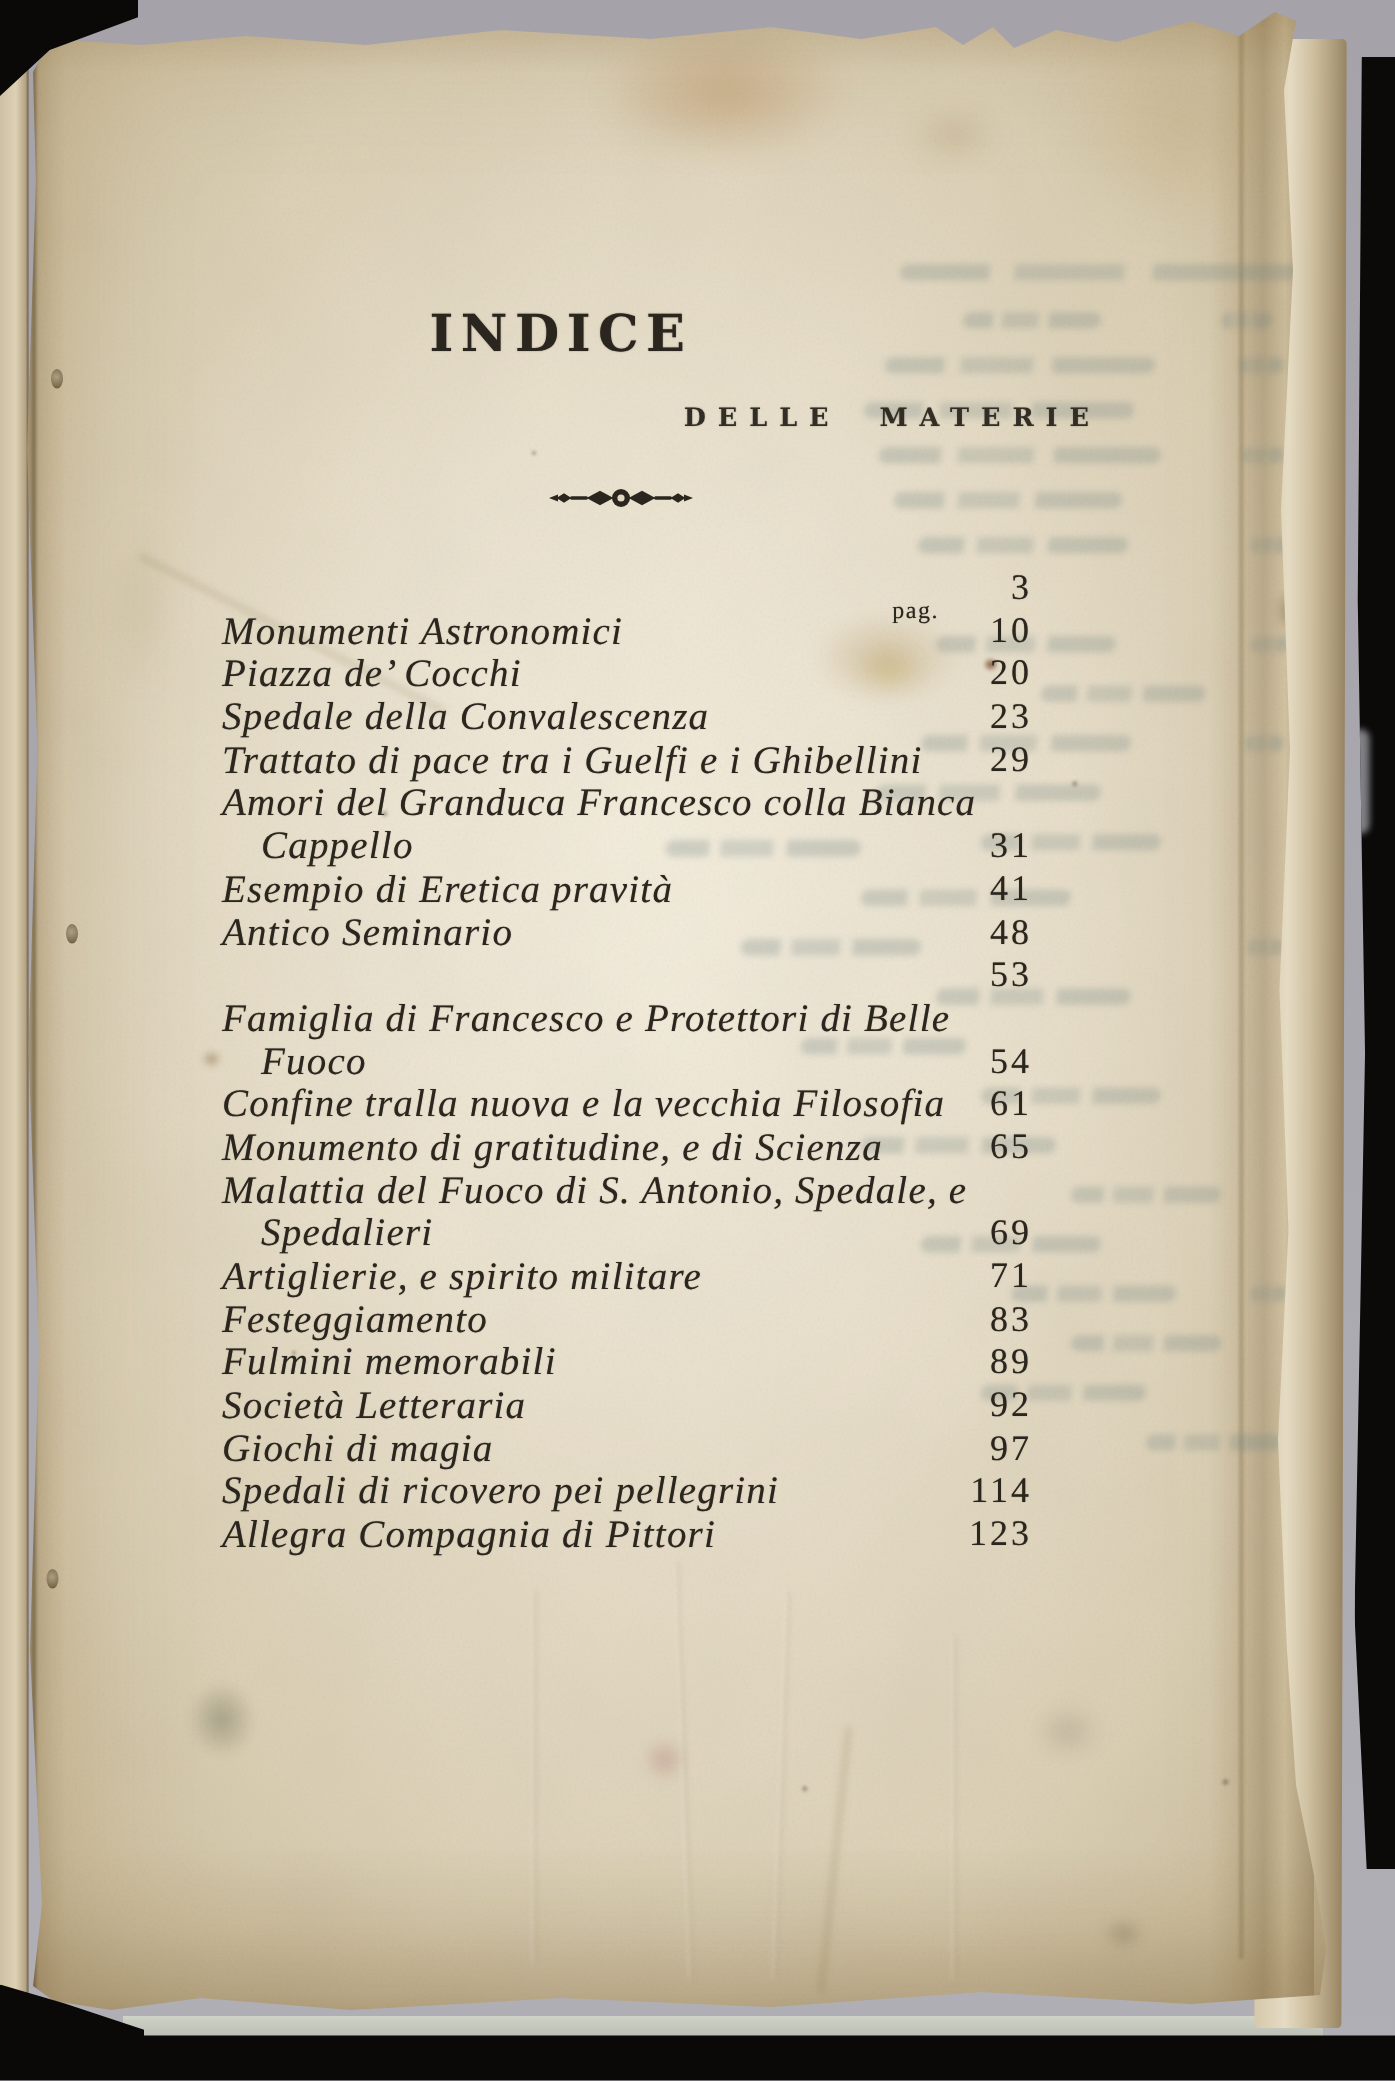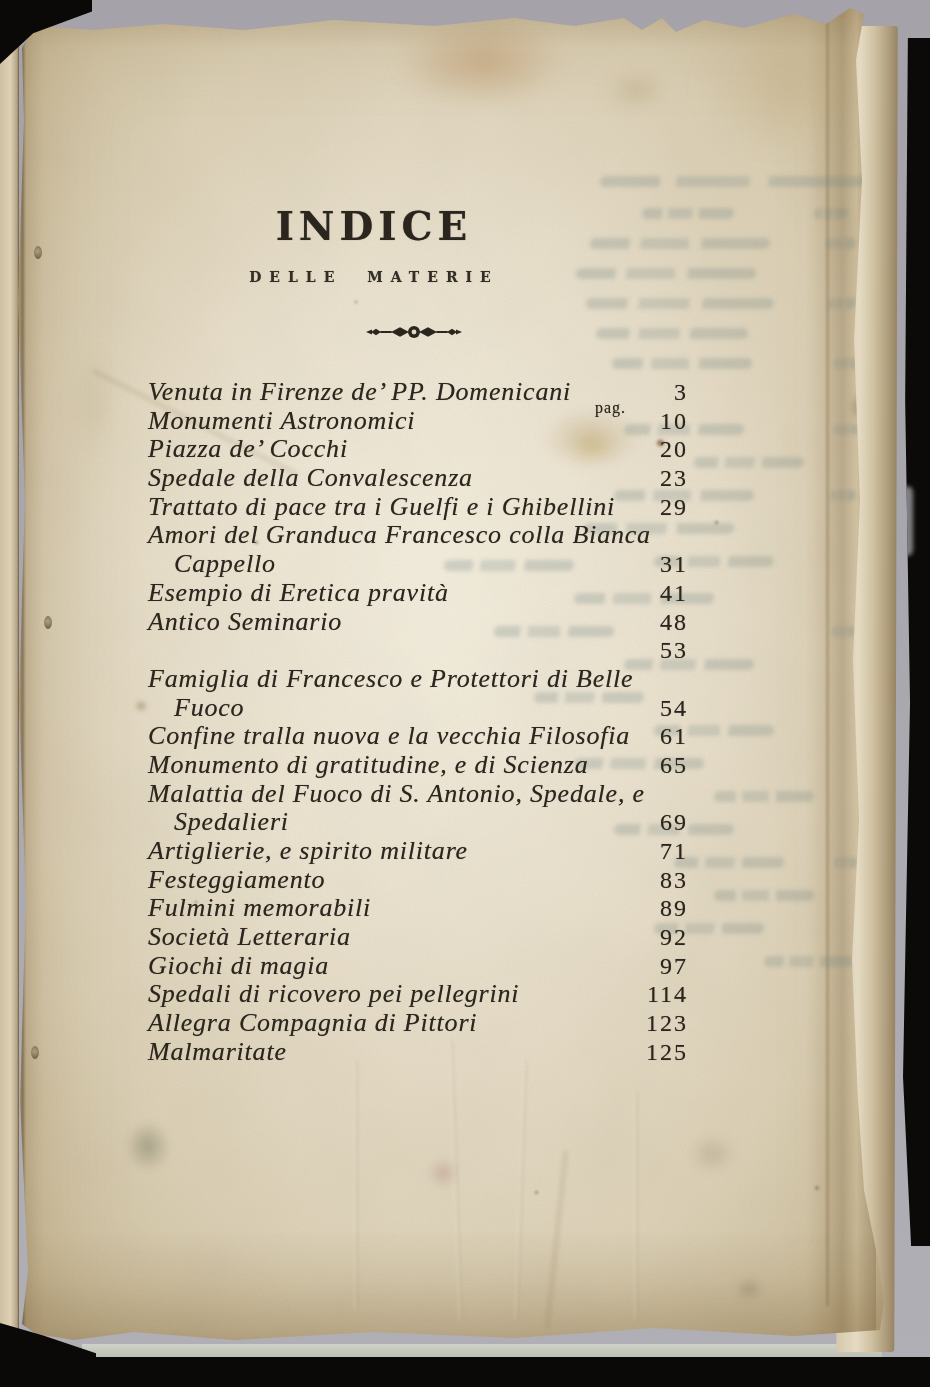--- a/index.html
+++ b/index.html
@@ -65,26 +65,26 @@
   .crease{position:absolute;width:4px;filter:blur(1.5px);border-radius:2px;
     background:linear-gradient(90deg,rgba(255,255,246,.30),rgba(118,98,58,.16));}
 
   .stitch{position:absolute;width:8px;height:13px;border-radius:50%;
     background:radial-gradient(circle at 45% 40%,#b5a98d,#7c6f54 70%,#574a33);}
 
   
   .head{position:absolute;left:0;top:0;width:720px;text-align:center;color:#2b261e;z-index:3;}
   .title{position:absolute;left:0;top:203px;width:100%;margin:0;
     font-family:"DejaVu Serif","Liberation Serif",serif;font-weight:700;
-    font-size:39px;letter-spacing:5px;color:#2b261e;
+    font-size:34px;letter-spacing:5px;color:#2b261e;
     text-shadow:0 0 1px rgba(43,38,30,.55);}
   .subtitle{position:absolute;left:0;top:269px;width:100%;margin:0;
     font-family:"DejaVu Serif","Liberation Serif",serif;font-weight:700;
-    font-size:14px;letter-spacing:8px;word-spacing:12px;color:#332e25;
-    text-shadow:0 0 1px rgba(43,38,30,.45);}
+    font-size:17px;letter-spacing:8px;word-spacing:12px;color:#332e25;
+    text-shadow:0 0 1px rgba(43,38,30,.45);text-align:right;}
   .ornament{position:absolute;left:352px;top:322px;width:96px;height:20px;z-index:3;}
 
   .toc{position:absolute;left:134px;top:378px;width:540px;z-index:3;color:#2b261e;}
   .tline{position:relative;height:28.7px;line-height:28.7px;white-space:nowrap;}
   .tline .t{font-style:italic;font-size:26px;letter-spacing:.8px;
     text-shadow:0 0 .7px rgba(43,38,30,.5);}
   .tline.cont .t{padding-left:26px;}
   .tline .n{position:absolute;right:0;top:0;font-size:24px;letter-spacing:2px;
     font-style:normal;text-shadow:0 0 .7px rgba(43,38,30,.5);}
   .tline .pag{position:absolute;right:62px;top:16px;font-size:16px;letter-spacing:1px;
@@ -201,21 +201,20 @@
         <path d="M53 9 L62 4.2 L71 9 L62 13.8 Z"></path>
         <rect x="70" y="7.9" width="12" height="2.2" rx="1.1"></rect>
         <path d="M81 9 L86 5.8 L91 9 L86 12.2 Z"></path>
         <path d="M96 9 L90 6.6 L90 11.4 Z"></path>
       </g>
       <circle cx="48" cy="9" r="2.4" fill="#e6dcc6"></circle>
     </svg>
 
     <div class="toc">
         <div class="tline">
-    <span class="t">Venuta in Firenze de’ PP. Domenicani</span>
     <span class="pag">pag.</span>
     <span class="n">3</span>
   </div>
         <div class="tline">
     <span class="t">Monumenti Astronomici</span>
     
     <span class="n">10</span>
   </div>
         <div class="tline">
     <span class="t">Piazza de’ Cocchi</span>
@@ -313,25 +312,20 @@
   </div>
         <div class="tline">
     <span class="t">Spedali di ricovero pei pellegrini</span>
     
     <span class="n">114</span>
   </div>
         <div class="tline">
     <span class="t">Allegra Compagnia di Pittori</span>
     
     <span class="n">123</span>
-  </div>
-        <div class="tline">
-    <span class="t">Malmaritate</span>
-    
-    <span class="n">125</span>
   </div>
       </div>
 
     <svg class="grain" width="878" height="1350" aria-hidden="true">
       <filter id="grain-f">
         <feTurbulence type="fractalNoise" baseFrequency="0.55" numOctaves="2" stitchTiles="stitch"></feTurbulence>
         <feColorMatrix type="saturate" values="0"></feColorMatrix>
       </filter>
       <filter id="blotch-f">
         <feTurbulence type="fractalNoise" baseFrequency="0.012" numOctaves="3" stitchTiles="stitch"></feTurbulence>

